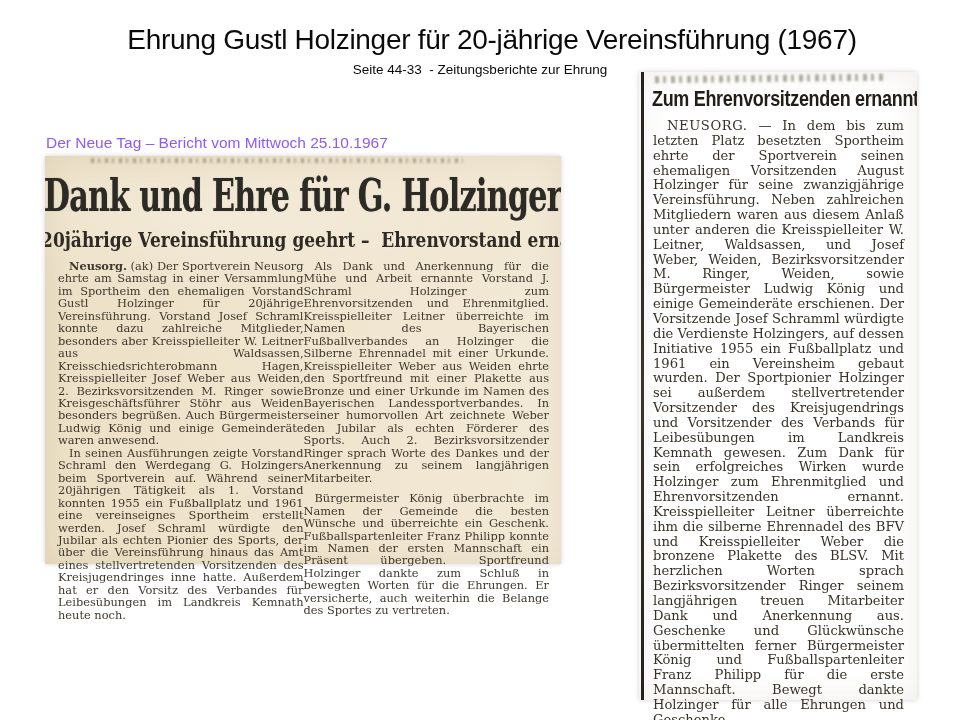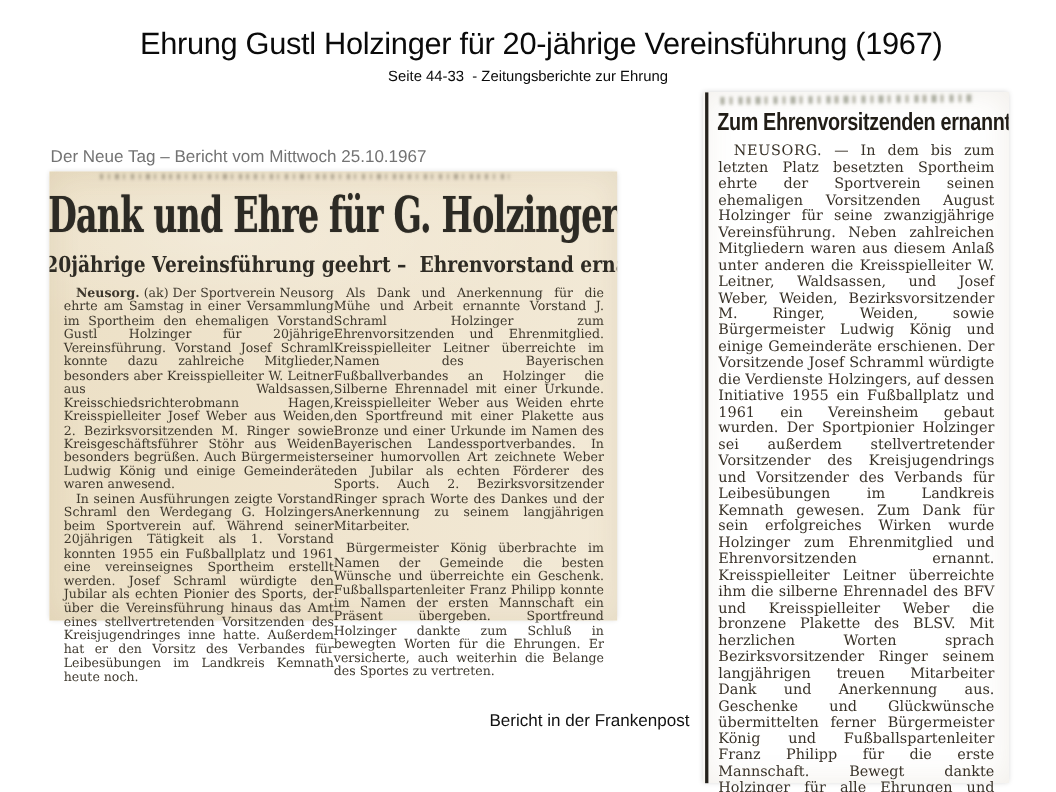--- a/index.html
+++ b/index.html
@@ -13,21 +13,21 @@
   
   .page-title{
     position:absolute;top:24px;left:12px;width:960px;text-align:center;
     font-size:28px;letter-spacing:-0.3px;color:#0a0a0a;white-space:pre;
   }
   .page-subtitle{
     position:absolute;top:62px;left:0;width:960px;text-align:center;
     font-size:13.5px;color:#0a0a0a;white-space:pre;
   }
   .source-label{
-    position:absolute;top:134px;left:46px;font-size:15.5px;color:#737373;white-space:pre;
+    position:absolute;top:134px;left:46px;font-size:15.5px;color:#8b5cf6;white-space:pre;
   }
   .bottom-caption{
     position:absolute;top:647px;left:445px;font-size:15.5px;color:#111;white-space:pre;
   }
 
   
   .clipping{
     position:absolute;
     box-shadow:0 0 5px rgba(0,0,0,.18), inset 0 0 30px rgba(120,90,40,.10);
   }
@@ -62,21 +62,21 @@
     font-family:"DejaVu Serif",serif;font-size:11.4px;line-height:12.45px;
     color:#3e382d;text-align:justify;
   }
   .news-col{flex:1;min-width:0;}
   .news-body p{margin:0;text-indent:11px;}
   .news-body p.gap-above{margin-top:8px;}
   .lead-bold{font-weight:bold;}
 
   
   .clip-right{
-    left:639px;top:84px;width:278px;height:628px;
+    left:639px;top:72px;width:278px;height:628px;
     background:
       radial-gradient(200px 300px at 80% 20%, rgba(255,255,255,.18), rgba(0,0,0,0) 70%),
       linear-gradient(90deg,#e7cca6 0%,#ead1ae 78%,#f1e0c6 93%,#f5e9d6 100%),
       linear-gradient(180deg,#ecd6b6 0%,#e8cda8 60%,#eace a9 100%),
       #e9cfab;
   }
   .clip-right .rule-left{
     position:absolute;left:2px;top:0;width:3px;height:100%;
     background:linear-gradient(180deg,#24211c 0%,#3a352d 50%,#24211c 100%);
   }
@@ -133,15 +133,14 @@
     <div class="rule-left"></div>
     <div class="smudge"></div>
     <div class="fp-headline-wrap">
       <div class="fp-headline">Zum Ehrenvorsitzenden ernannt</div>
     </div>
     <div class="fp-body">
       <p><span class="lead-caps">NEUSORG.</span><span> — In dem bis zum letzten Platz besetzten Sportheim ehrte der Sportverein seinen ehemaligen Vorsitzenden August Holzinger für seine zwanzigjährige Vereinsführung. Neben zahlreichen Mitgliedern waren aus diesem Anlaß unter anderen die Kreisspielleiter W. Leitner, Waldsassen, und Josef Weber, Weiden, Bezirksvorsitzender M. Ringer, Weiden, sowie Bürgermeister Ludwig König und einige Gemeinderäte erschienen. Der Vorsitzende Josef Schramml würdigte die Verdienste Holzingers, auf dessen Initiative 1955 ein Fußballplatz und 1961 ein Vereinsheim gebaut wurden. Der Sportpionier Holzinger sei außerdem stellvertretender Vorsitzender des Kreisjugendrings und Vorsitzender des Verbands für Leibesübungen im Landkreis Kemnath gewesen. Zum Dank für sein erfolgreiches Wirken wurde Holzinger zum Ehrenmitglied und Ehrenvorsitzenden ernannt. Kreisspielleiter Leitner überreichte ihm die silberne Ehrennadel des BFV und Kreisspielleiter Weber die bronzene Plakette des BLSV. Mit herzlichen Worten sprach Bezirksvorsitzender Ringer seinem langjährigen treuen Mitarbeiter Dank und Anerkennung aus. Geschenke und Glückwünsche übermittelten ferner Bürgermeister König und Fußballspartenleiter Franz Philipp für die erste Mannschaft. Bewegt dankte Holzinger für alle Ehrungen und Geschenke.</span></p>
     </div>
   </div>
 
-  <div class="bottom-caption">Bericht in der Frankenpost</div>
 
 </div>
 
 </body></html>

